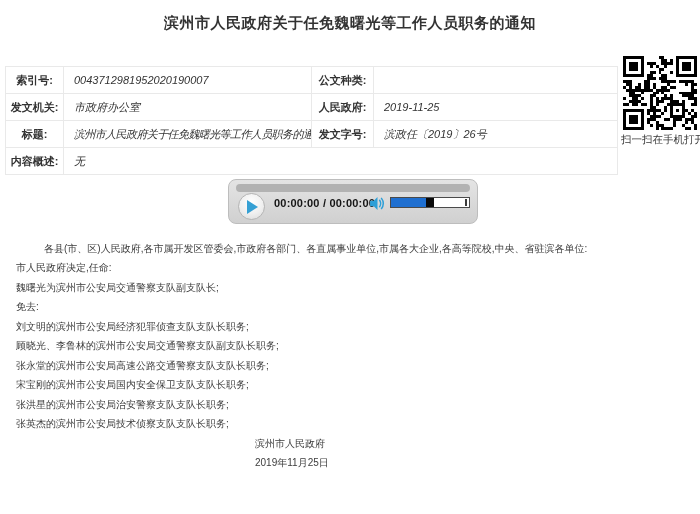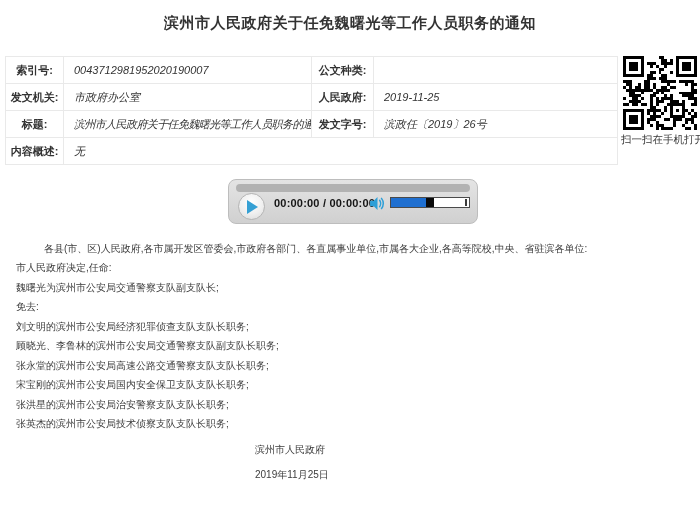--- a/index.html
+++ b/index.html
@@ -10,21 +10,21 @@
     -webkit-font-smoothing:antialiased;
   }
   
   .doc-title{
     position:absolute;top:14px;left:0;width:700px;
     text-align:center;font-size:15px;font-weight:bold;color:#333;
     letter-spacing:0.5px;
   }
   
   table.meta{
-    position:absolute;left:5px;top:56px;width:612px;
+    position:absolute;left:5px;top:66px;width:612px;
     border-collapse:collapse;table-layout:fixed;padding-left:24px;
   }
   table.meta td{
     border:1px solid #e9e9e9;height:27px;
     font-size:11px;color:#333;box-sizing:border-box;
     white-space:nowrap;overflow:hidden;
   }
   td.lbl{font-weight:bold;text-align:center;color:#333;}
   td.val{padding-left:10px;font-style:italic;}
   td.val.tight{letter-spacing:-0.6px;}
@@ -57,21 +57,21 @@
     position:absolute;left:161px;top:17px;width:80px;height:11px;
     background:#ffffff;border:1px solid #4a4a4a;box-sizing:border-box;cursor:pointer;
   }
   .vol-fill{position:absolute;left:0;top:0;height:100%;width:35px;background:#1f6fd0;}
   .vol-handle{position:absolute;left:35px;top:0;height:100%;width:8px;background:#0a0a0a;cursor:ew-resize;}
   .vol-endcap{position:absolute;right:2px;top:1px;bottom:1px;width:2px;background:#3a3a3a;}
   
   .doc-body{position:absolute;left:16px;top:239px;width:676px;font-size:10px;color:#3c3c3c;}
   .doc-body p{margin:0;line-height:19.45px;white-space:nowrap;}
   .doc-body p.first{text-indent:28px;}
-  .doc-body p.sig{padding-left:239px;margin-top:6px;}
+  .doc-body p.sig{padding-left:239px;}
 </style>
 </head>
 <body>
 
 <div class="doc-title">滨州市人民政府关于任免魏曙光等工作人员职务的通知</div>
 
 <table class="meta">
   <colgroup>
       <col style="width:58px">
       <col style="width:248px">

